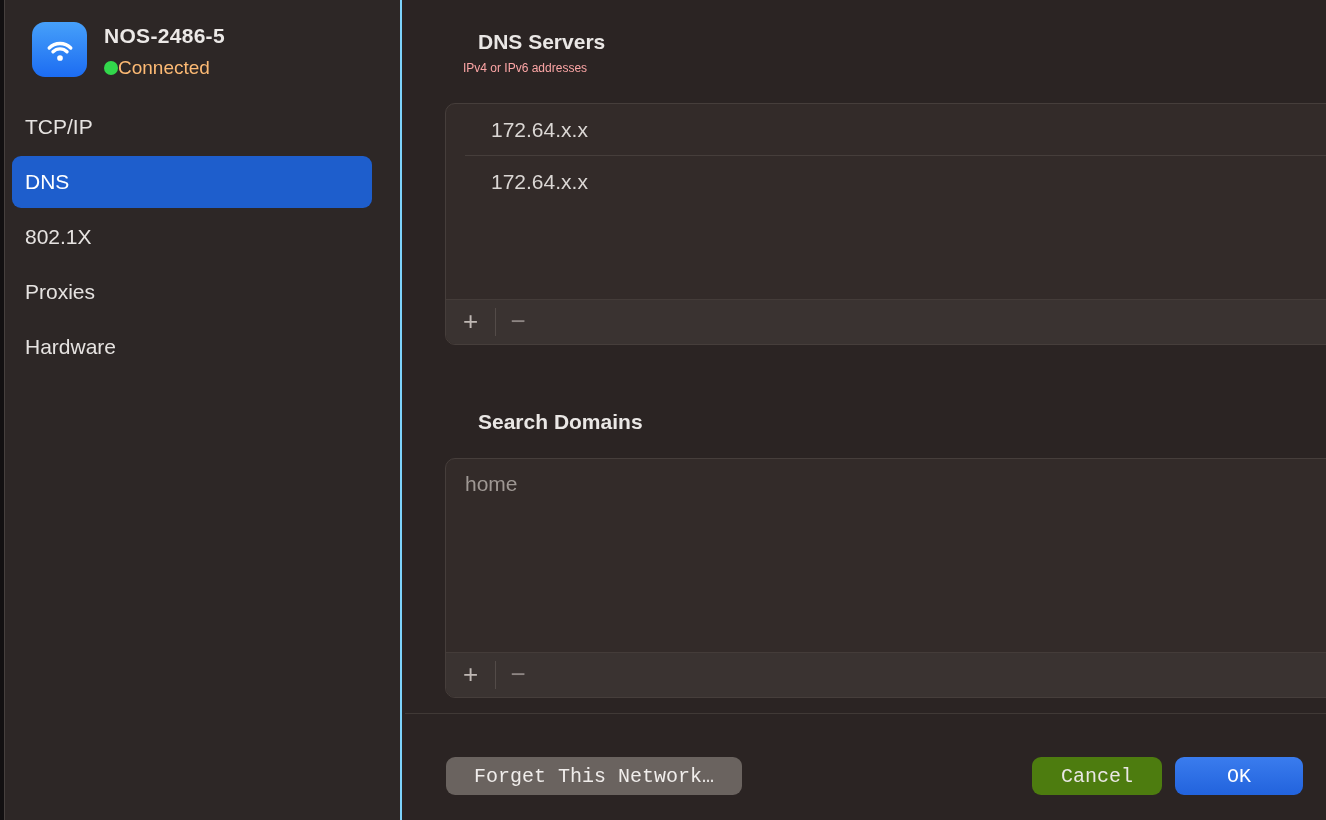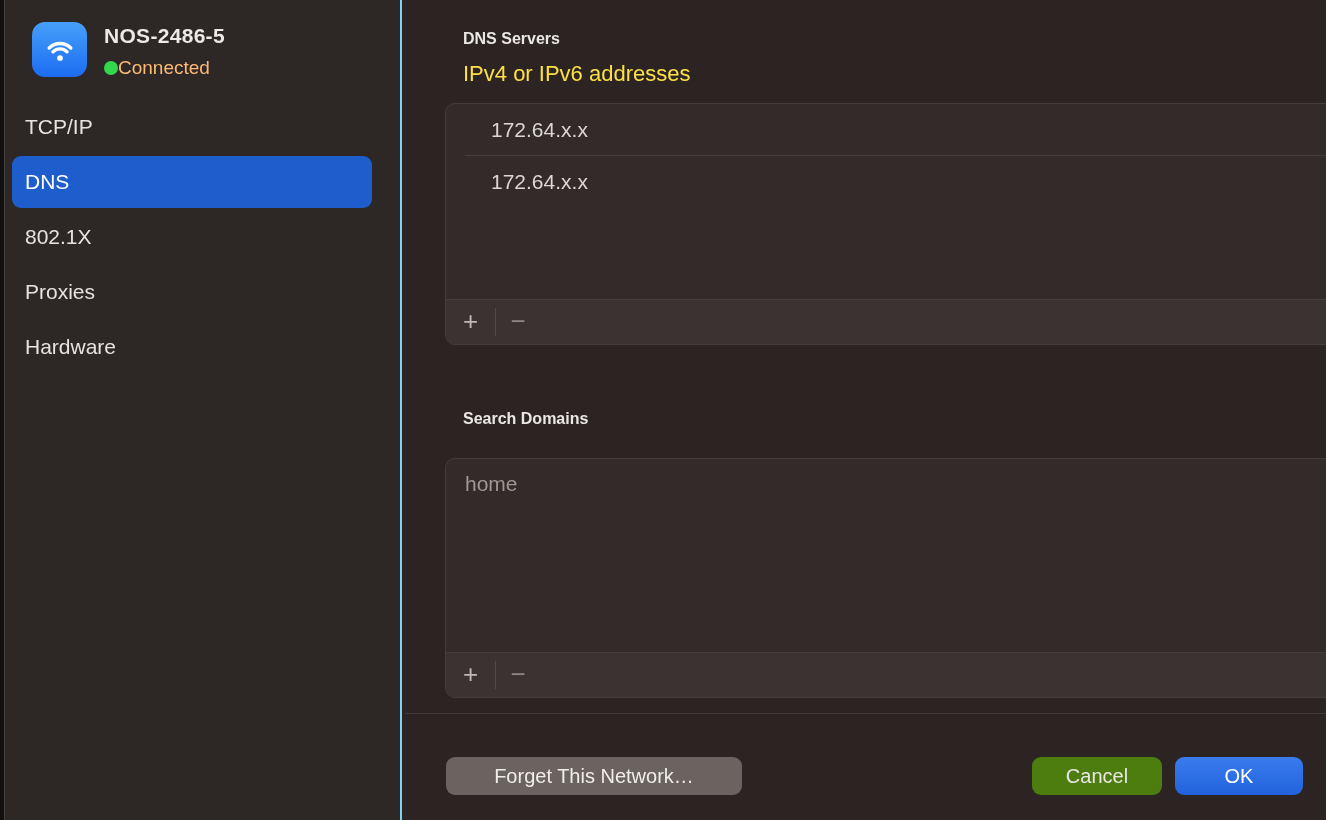--- a/index.html
+++ b/index.html
@@ -42,22 +42,22 @@
   .nav-item {
     height: 52px; margin-bottom: 3px; border-radius: 9px;
     display: flex; align-items: center; padding-left: 13px;
     font-size: 21px; color: #e6e3e1; cursor: default;
   }
   .nav-item.selected { background: #1e5ecc; color: #ffffff; }
 
   
   .main { position: absolute; left: 405px; top: 0; width: 921px; height: 820px; background: #2b2423; }
 
-  .section-title { position: absolute; left: 58px; font-size: 16px; font-weight: 700; color: #eae7e5; }
-  .section-subtitle { position: absolute; left: 58px; font-size: 22px; color: #fde047; }
+  .section-title { position: absolute; left: 73px; font-size: 21px; font-weight: 700; color: #eae7e5; }
+  .section-subtitle { position: absolute; left: 58px; font-size: 12px; color: #fca5a5; }
 
   .listbox {
     position: absolute; left: 40px; width: 949px;
     background: #332b29; border: 1px solid #463e3b; border-radius: 10px;
     overflow: hidden;
   }
   .listbox .rows { position: absolute; left: 0; right: 0; top: 0; bottom: 45px; }
   .entry-row {
     height: 51px; display: flex; align-items: center;
     font-size: 21px; color: #dbd7d4; cursor: text;
@@ -83,21 +83,21 @@
   .lb-vsep { width: 1px; height: 28px; background: #534b48; flex: none; }
 
   .dns-box { top: 103px; height: 242px; }
   .search-box { top: 458px; height: 240px; }
 
   .footer-sep { position: absolute; left: 0; right: 0; top: 713px; height: 1px; background: #403936; }
 
   .action-btn {
     position: absolute; top: 757px; height: 38px;
     border: none; border-radius: 9px;
-    font-family: Liberation Sans, sans-serif; font-size: 20px; cursor: default;
+    font-family: Liberation Mono, monospace; font-size: 20px; cursor: default;
     display: flex; align-items: center; justify-content: center;
   }
   .forget-btn { left: 41px; width: 296px; background: #6a635f; color: #f0edeb; }
   .cancel-btn { left: 627px; width: 130px; background: #4d7c0f; color: #eae7e5; }
   .ok-btn {
     left: 770px; width: 128px; color: #ffffff;
     background: linear-gradient(180deg, #3a7cee 0%, #2263dd 100%);
   }
 </style>
 </head>

